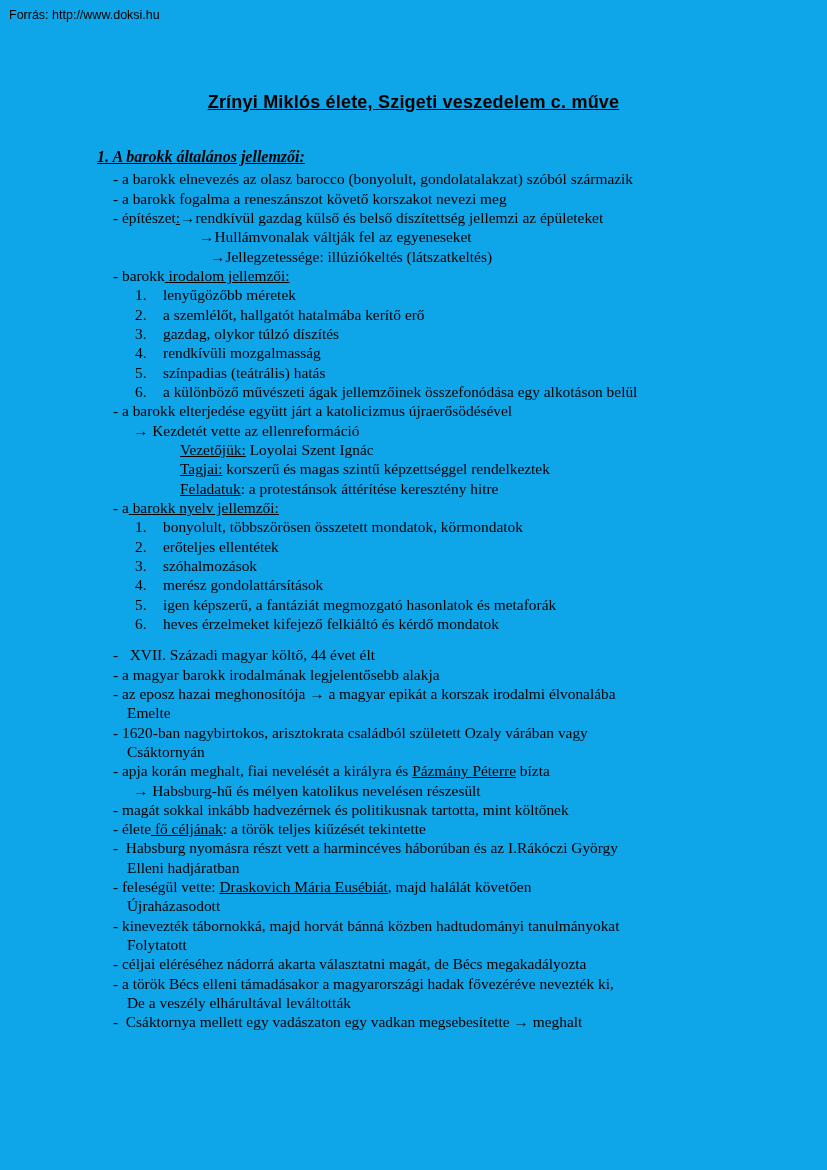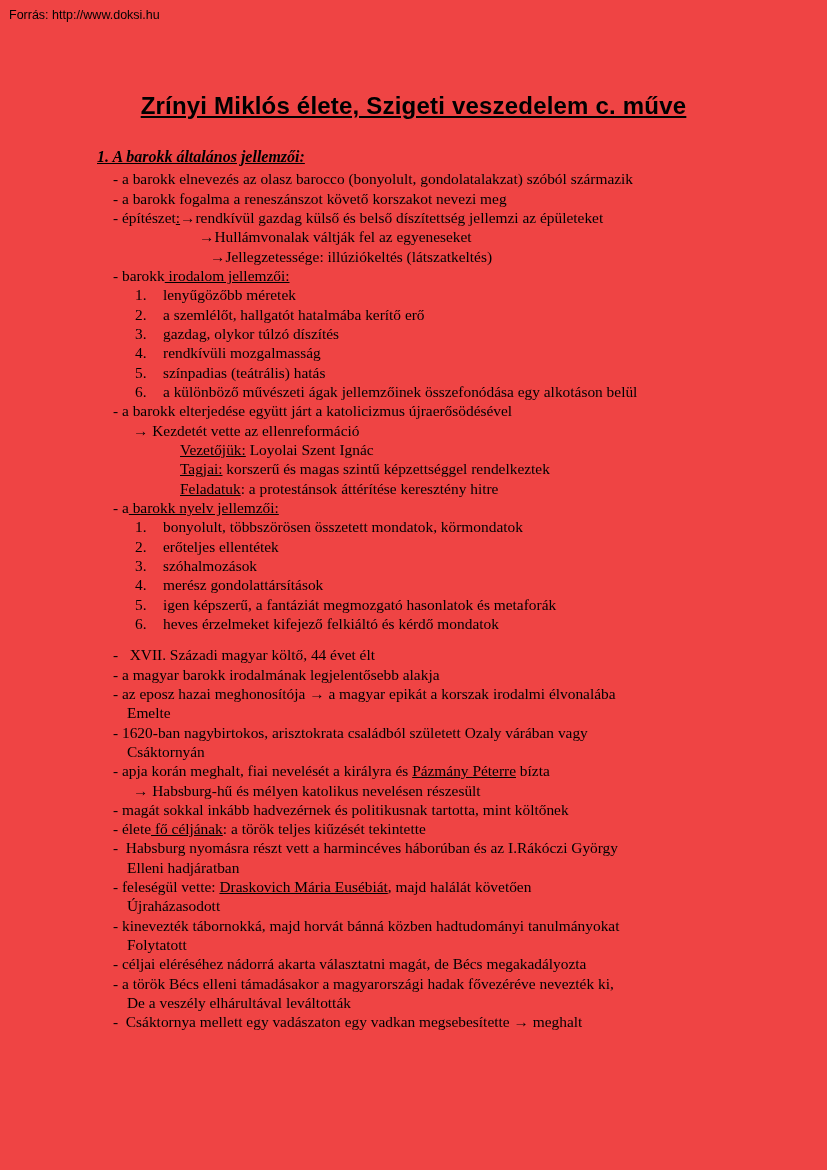--- a/index.html
+++ b/index.html
@@ -1,41 +1,41 @@
 <!DOCTYPE html>
 <html><head>
 <meta charset="utf-8">
 <style>
   html, body { margin: 0; padding: 0; background: #888; }
   .page {
     position: relative;
     width: 827px;
     height: 1170px;
     margin: 0 auto;
-    background: #ef4444;
+    background: #0ea5e9;
     color: #000000;
     overflow: hidden;
   }
   .source-line {
     position: absolute;
     top: 8px;
     left: 9px;
     font-family: "Liberation Sans", sans-serif;
     font-size: 12.5px;
     color: #000;
   }
   .doc-title {
     position: absolute;
     top: 92px;
     left: 0;
     width: 100%;
     text-align: center;
     font-family: "Liberation Sans", sans-serif;
     font-weight: bold;
-    font-size: 24px;
+    font-size: 18px;
     text-decoration: underline;
     letter-spacing: 0.2px;
   }
   .content {
     position: absolute;
     top: 147px;
     left: 97px;
     width: 724px;
     font-family: "Liberation Serif", serif;
     font-size: 15.4px;

